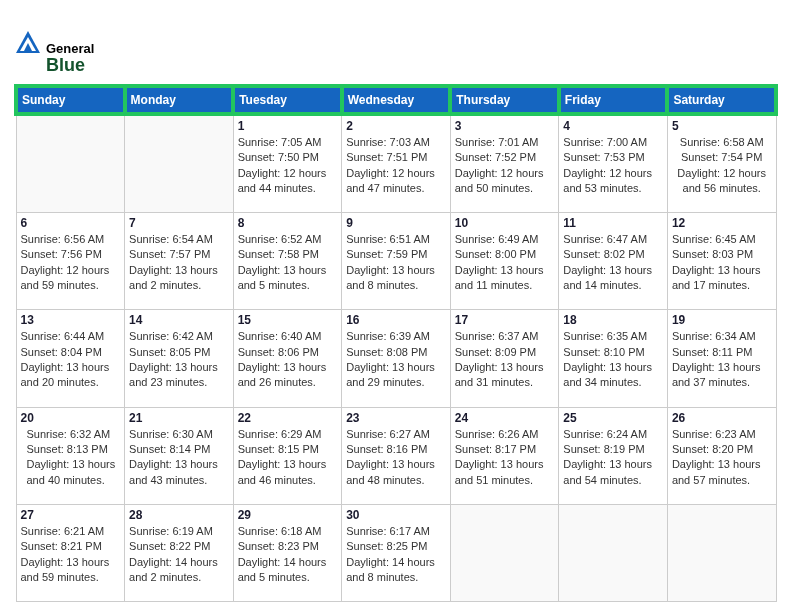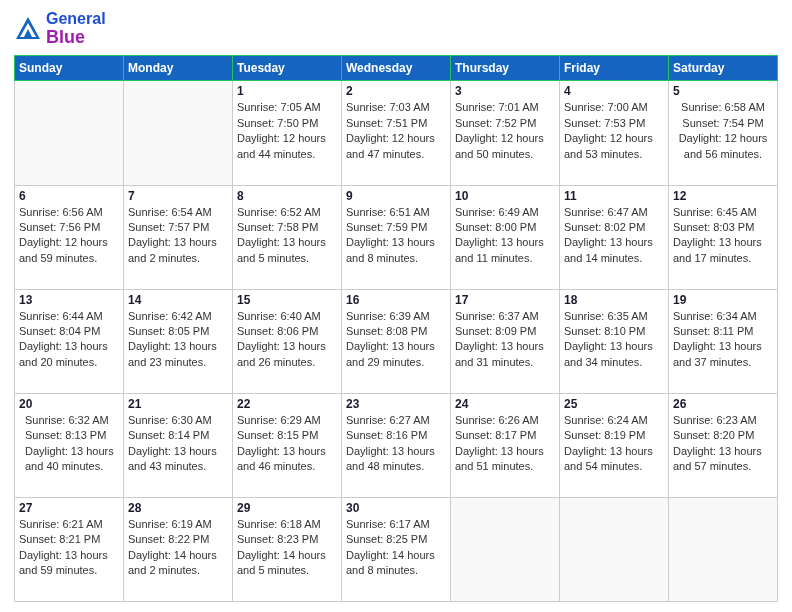--- a/index.html
+++ b/index.html
@@ -26,28 +26,29 @@
     .logo {
       display: flex;
       align-items: center;
     }
     .logo-text {
       display: flex;
       flex-direction: column;
       line-height: 1.1;
     }
     .logo-general {
-      font-size: 16px;
-      font-weight: bold;
-      color: #1d4ed8;
+      font-size: 13px;
+      font-weight: bold;
+      color: #000000;
+      margin-top: 32px;
     }
     .logo-blue {
       font-size: 18px;
       font-weight: bold;
-      color: #a21caf;
+      color: #14532d;
     }
     .logo-icon {
       width: 28px;
       height: 28px;
       margin-right: 4px;
     }
     .title-block {
       text-align: right;
     }
     .month-title {
@@ -67,21 +68,21 @@
       width: 100%;
       table-layout: fixed;
     }
     .calendar th {
       background: #1565c0;
       color: #fff;
       font-size: 12px;
       font-weight: bold;
       padding: 5px 4px;
       text-align: left;
-      border: 1px solid #22c55e;
+      border: 4px solid #22c55e;
     }
     .calendar td {
       vertical-align: top;
       border: 1px solid #ccc;
       padding: 3px 4px;
       font-size: 9.5px;
       color: #333;
       height: 85px;
     }
     .calendar tr:last-child td {

